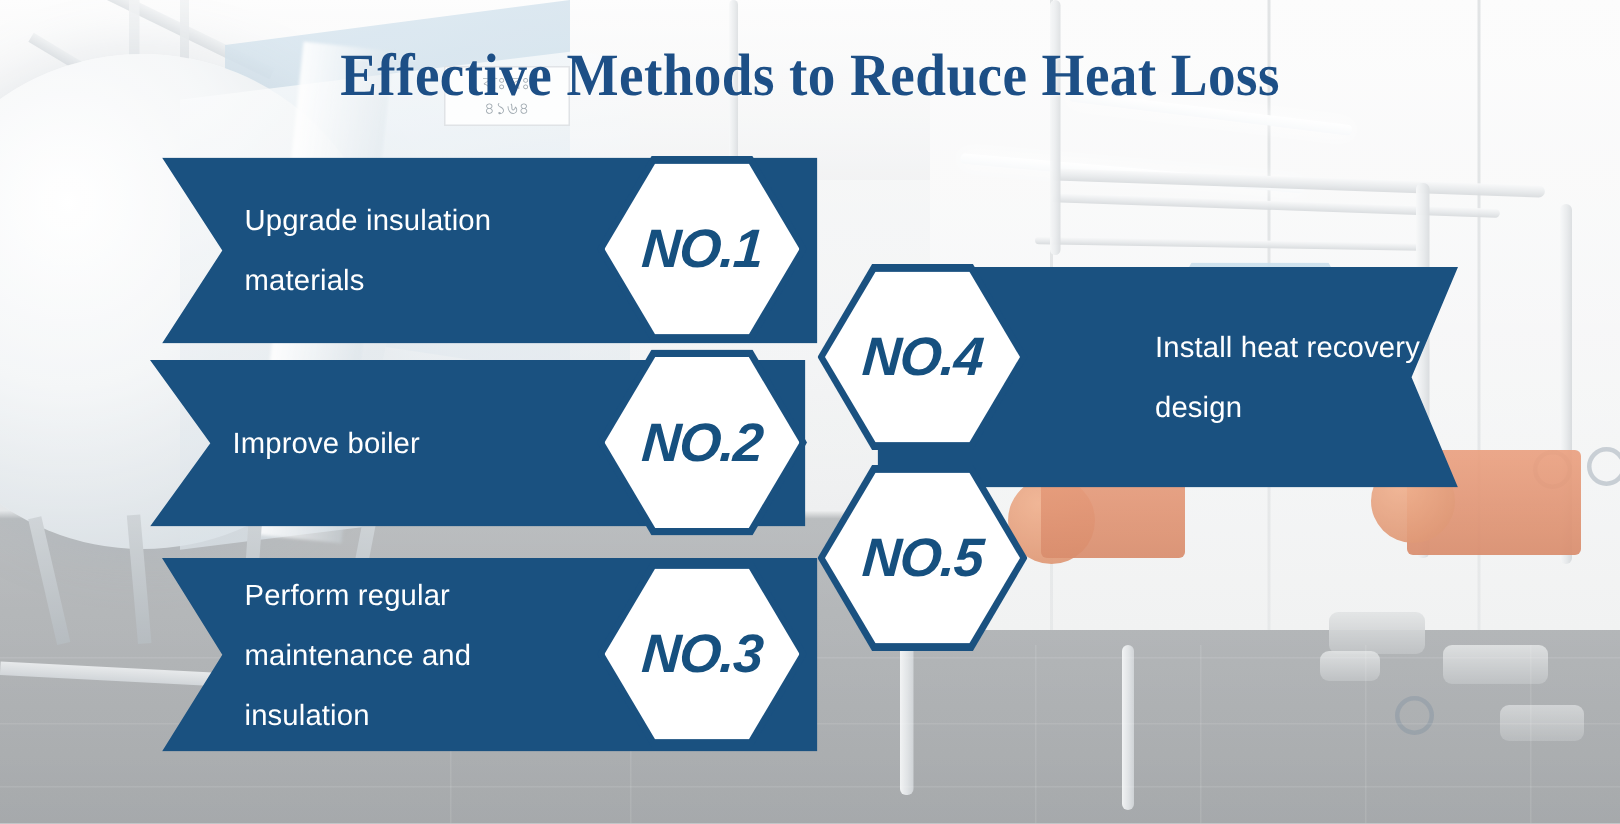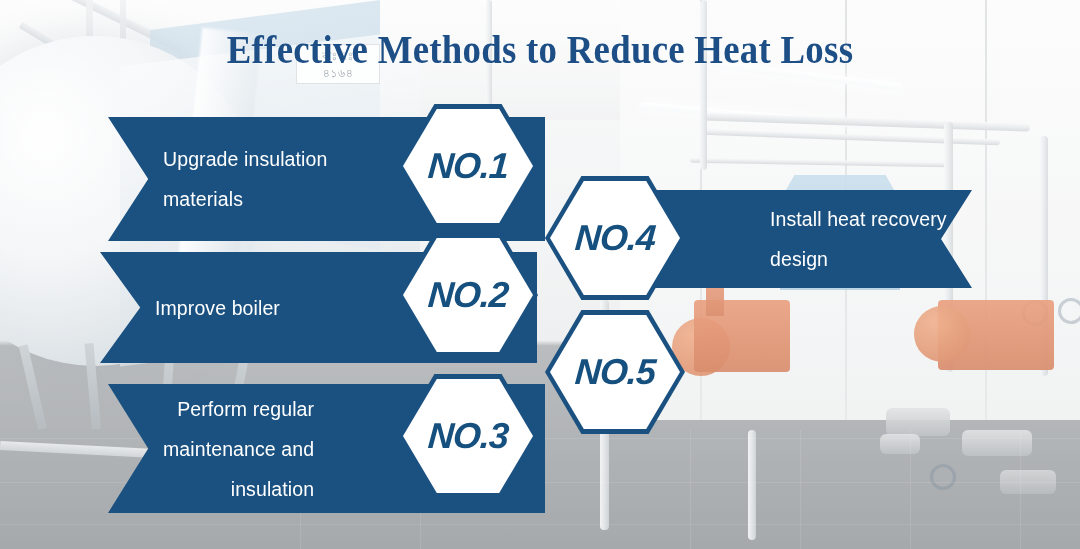--- a/index.html
+++ b/index.html
@@ -156,21 +156,21 @@
     letter-spacing:.3px;
     color:#1d4f86;
     transform:scaleX(.92);
     text-shadow:0 1px 2px rgba(255,255,255,.55);
     white-space:nowrap;
   }
 
   
   .banner{
     position:absolute;
-    display:flex; align-items:center;margin-top:12px;
+    display:flex; align-items:center;
   }
   .banner .bar{
     position:absolute; inset:0;
     background:#1a5180;
   }
   .banner.left .bar{
     clip-path:polygon(0 0, 100% 0, 100% 100%, 0 100%, 9.2% 50%);
   }
   .banner.right .bar{
     clip-path:polygon(0 0, 100% 0, 92% 50%, 100% 100%, 0 100%);
@@ -210,23 +210,23 @@
     letter-spacing:-1px;
     transform:skewX(-4deg);
     white-space:nowrap;
   }
 
   
   #b1{ left:108px; top:105px; width:437px; height:124px; }
   #h1{ left:398px; top:104px; }
   #b2{ left:100px; top:240px; width:437px; height:111px; }
   #h2{ left:398px; top:233px; }
-  #b3{ left:108px; top:372px; width:437px; height:129px;text-align:right; }
+  #b3{ left:108px; top:372px; width:437px; height:129px; }
   #h3{ left:398px; top:374px; }
-  #b4{ left:585px; top:178px; width:387px; height:98px; }
+  #b4{ left:585px; top:178px; width:387px; height:147px; }
   #h4{ left:545px; top:176px; }
   #b5{ left:585px; top:312px; width:387px; height:120px; }
   #h5{ left:545px; top:310px; }
 </style>
 </head>
 <body>
 
 <div id="stage">
 
   <div class="bg bg-base">

